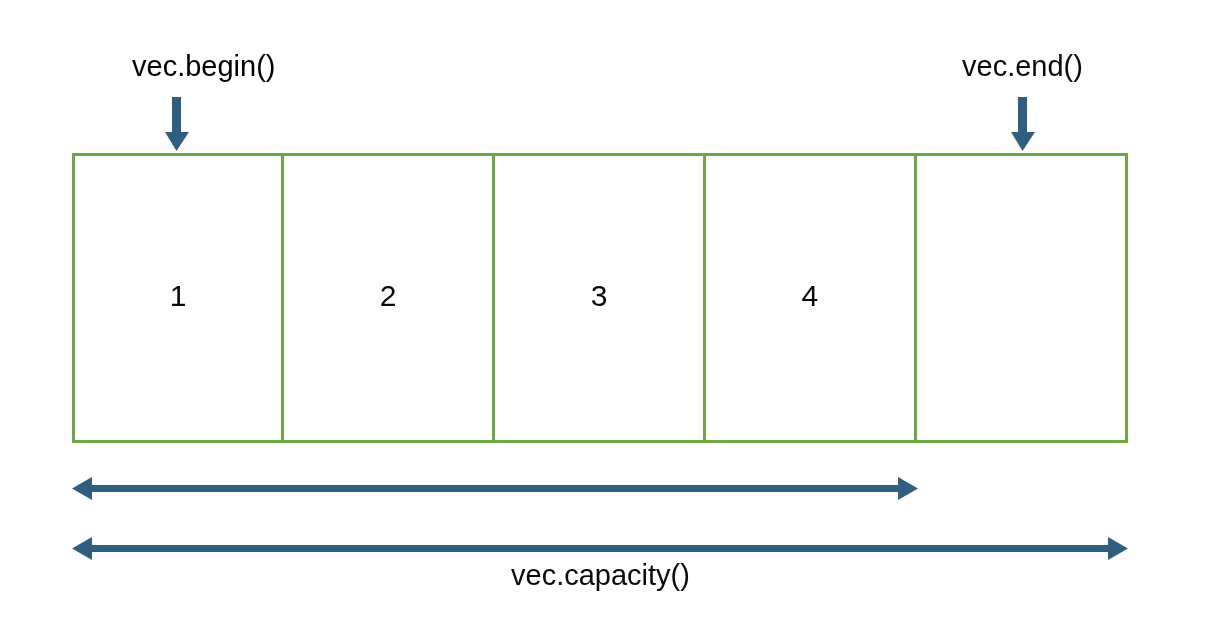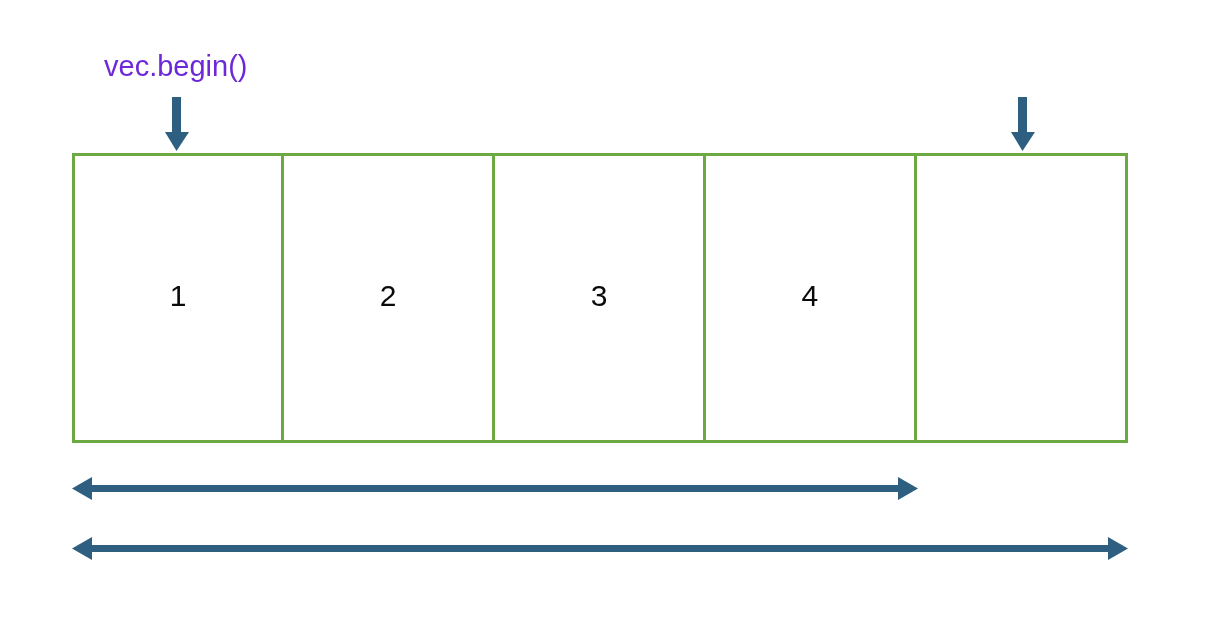--- a/index.html
+++ b/index.html
@@ -80,24 +80,26 @@
     width: 1206px;
     height: 632px;
     pointer-events: none;
   }
 </style>
 </head>
 <body>
 
 <div id="canvas" style="background: rgb(255, 255, 255);">
 
-  <div class="label" id="label-begin" style="color: #6d28d9;">vec.begin()</div>
+  <div class="label" id="label-begin" style="color: #000000; margin-left: 28px;">vec.begin()</div>
+
+  <div class="label" id="label-end" style="color: rgb(10, 10, 10);">vec.end()</div>
 
 
-
+  <div class="label" id="label-capacity" style="color: rgb(10, 10, 10);">vec.capacity()</div>
 
   <div id="vector-box">
     <div class="cell" style="width: 213px; border-color: rgb(108, 169, 67);">
       <span class="cell-value" style="color: rgb(10, 10, 10);">1</span>
     </div>
     <div class="cell" style="width: 214px; border-color: rgb(108, 169, 67);">
       <span class="cell-value" style="color: rgb(10, 10, 10);">2</span>
     </div>
     <div class="cell" style="width: 215px; border-color: rgb(108, 169, 67);">
       <span class="cell-value" style="color: rgb(10, 10, 10);">3</span>

